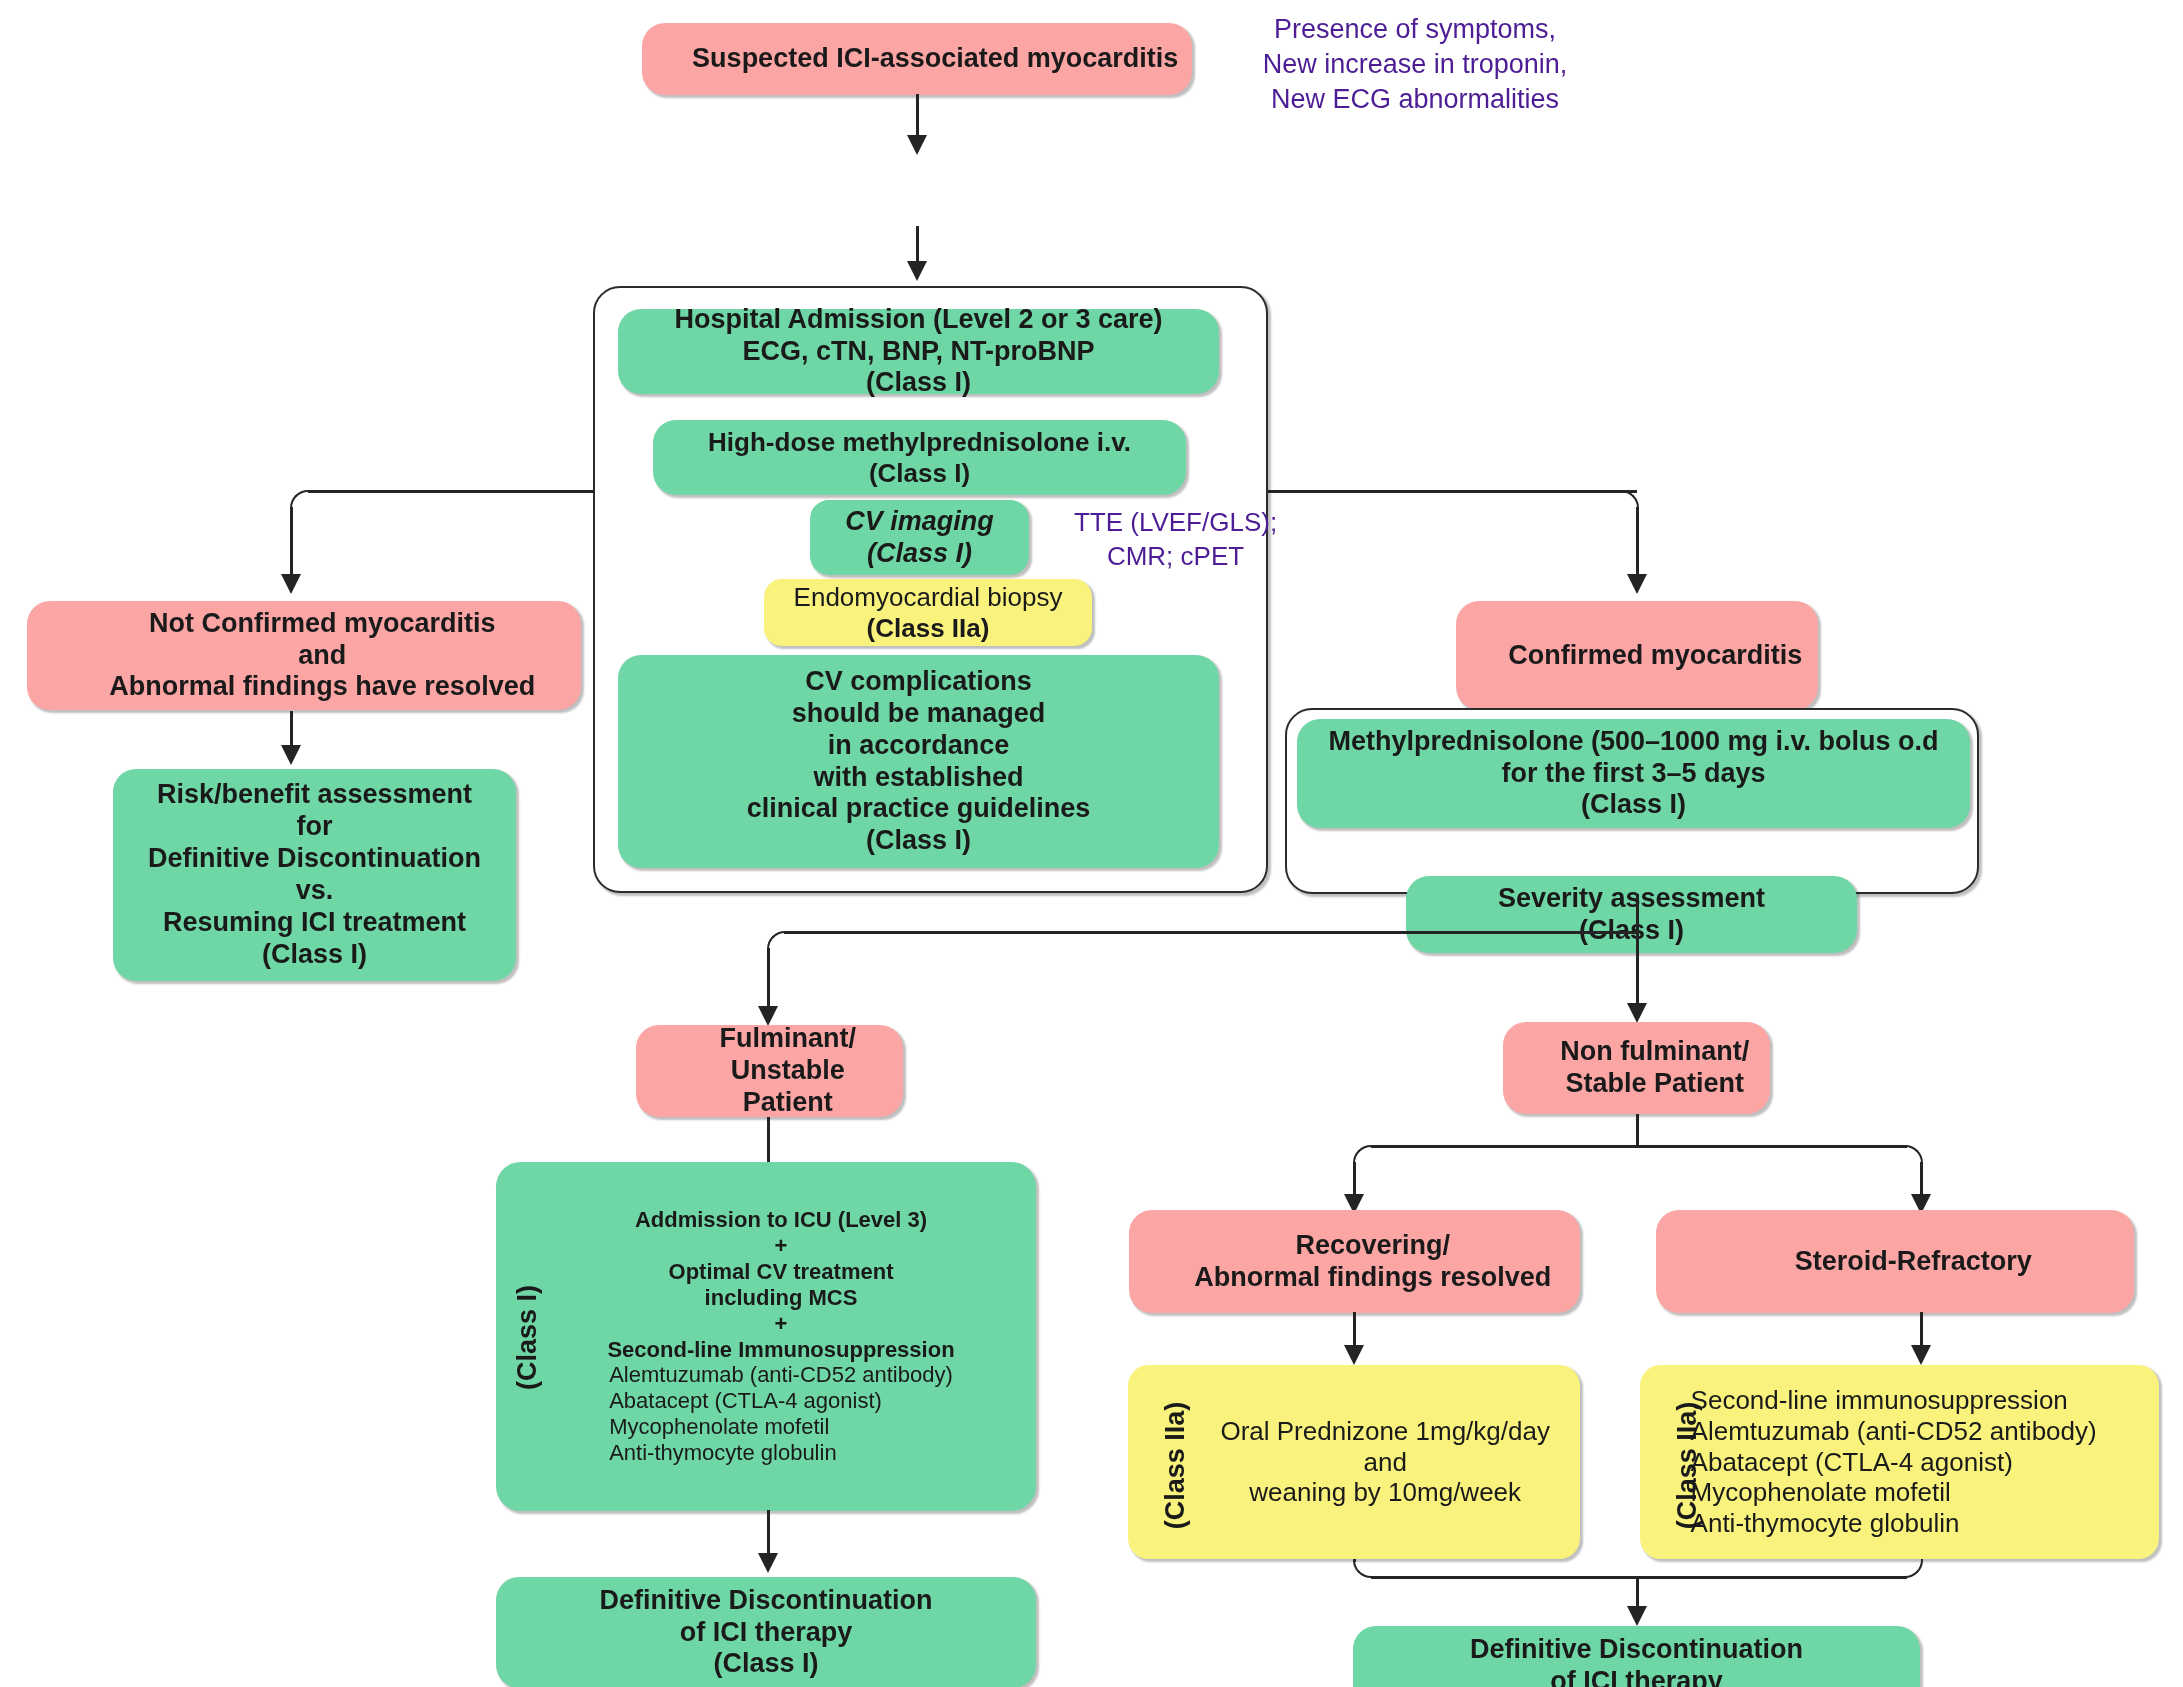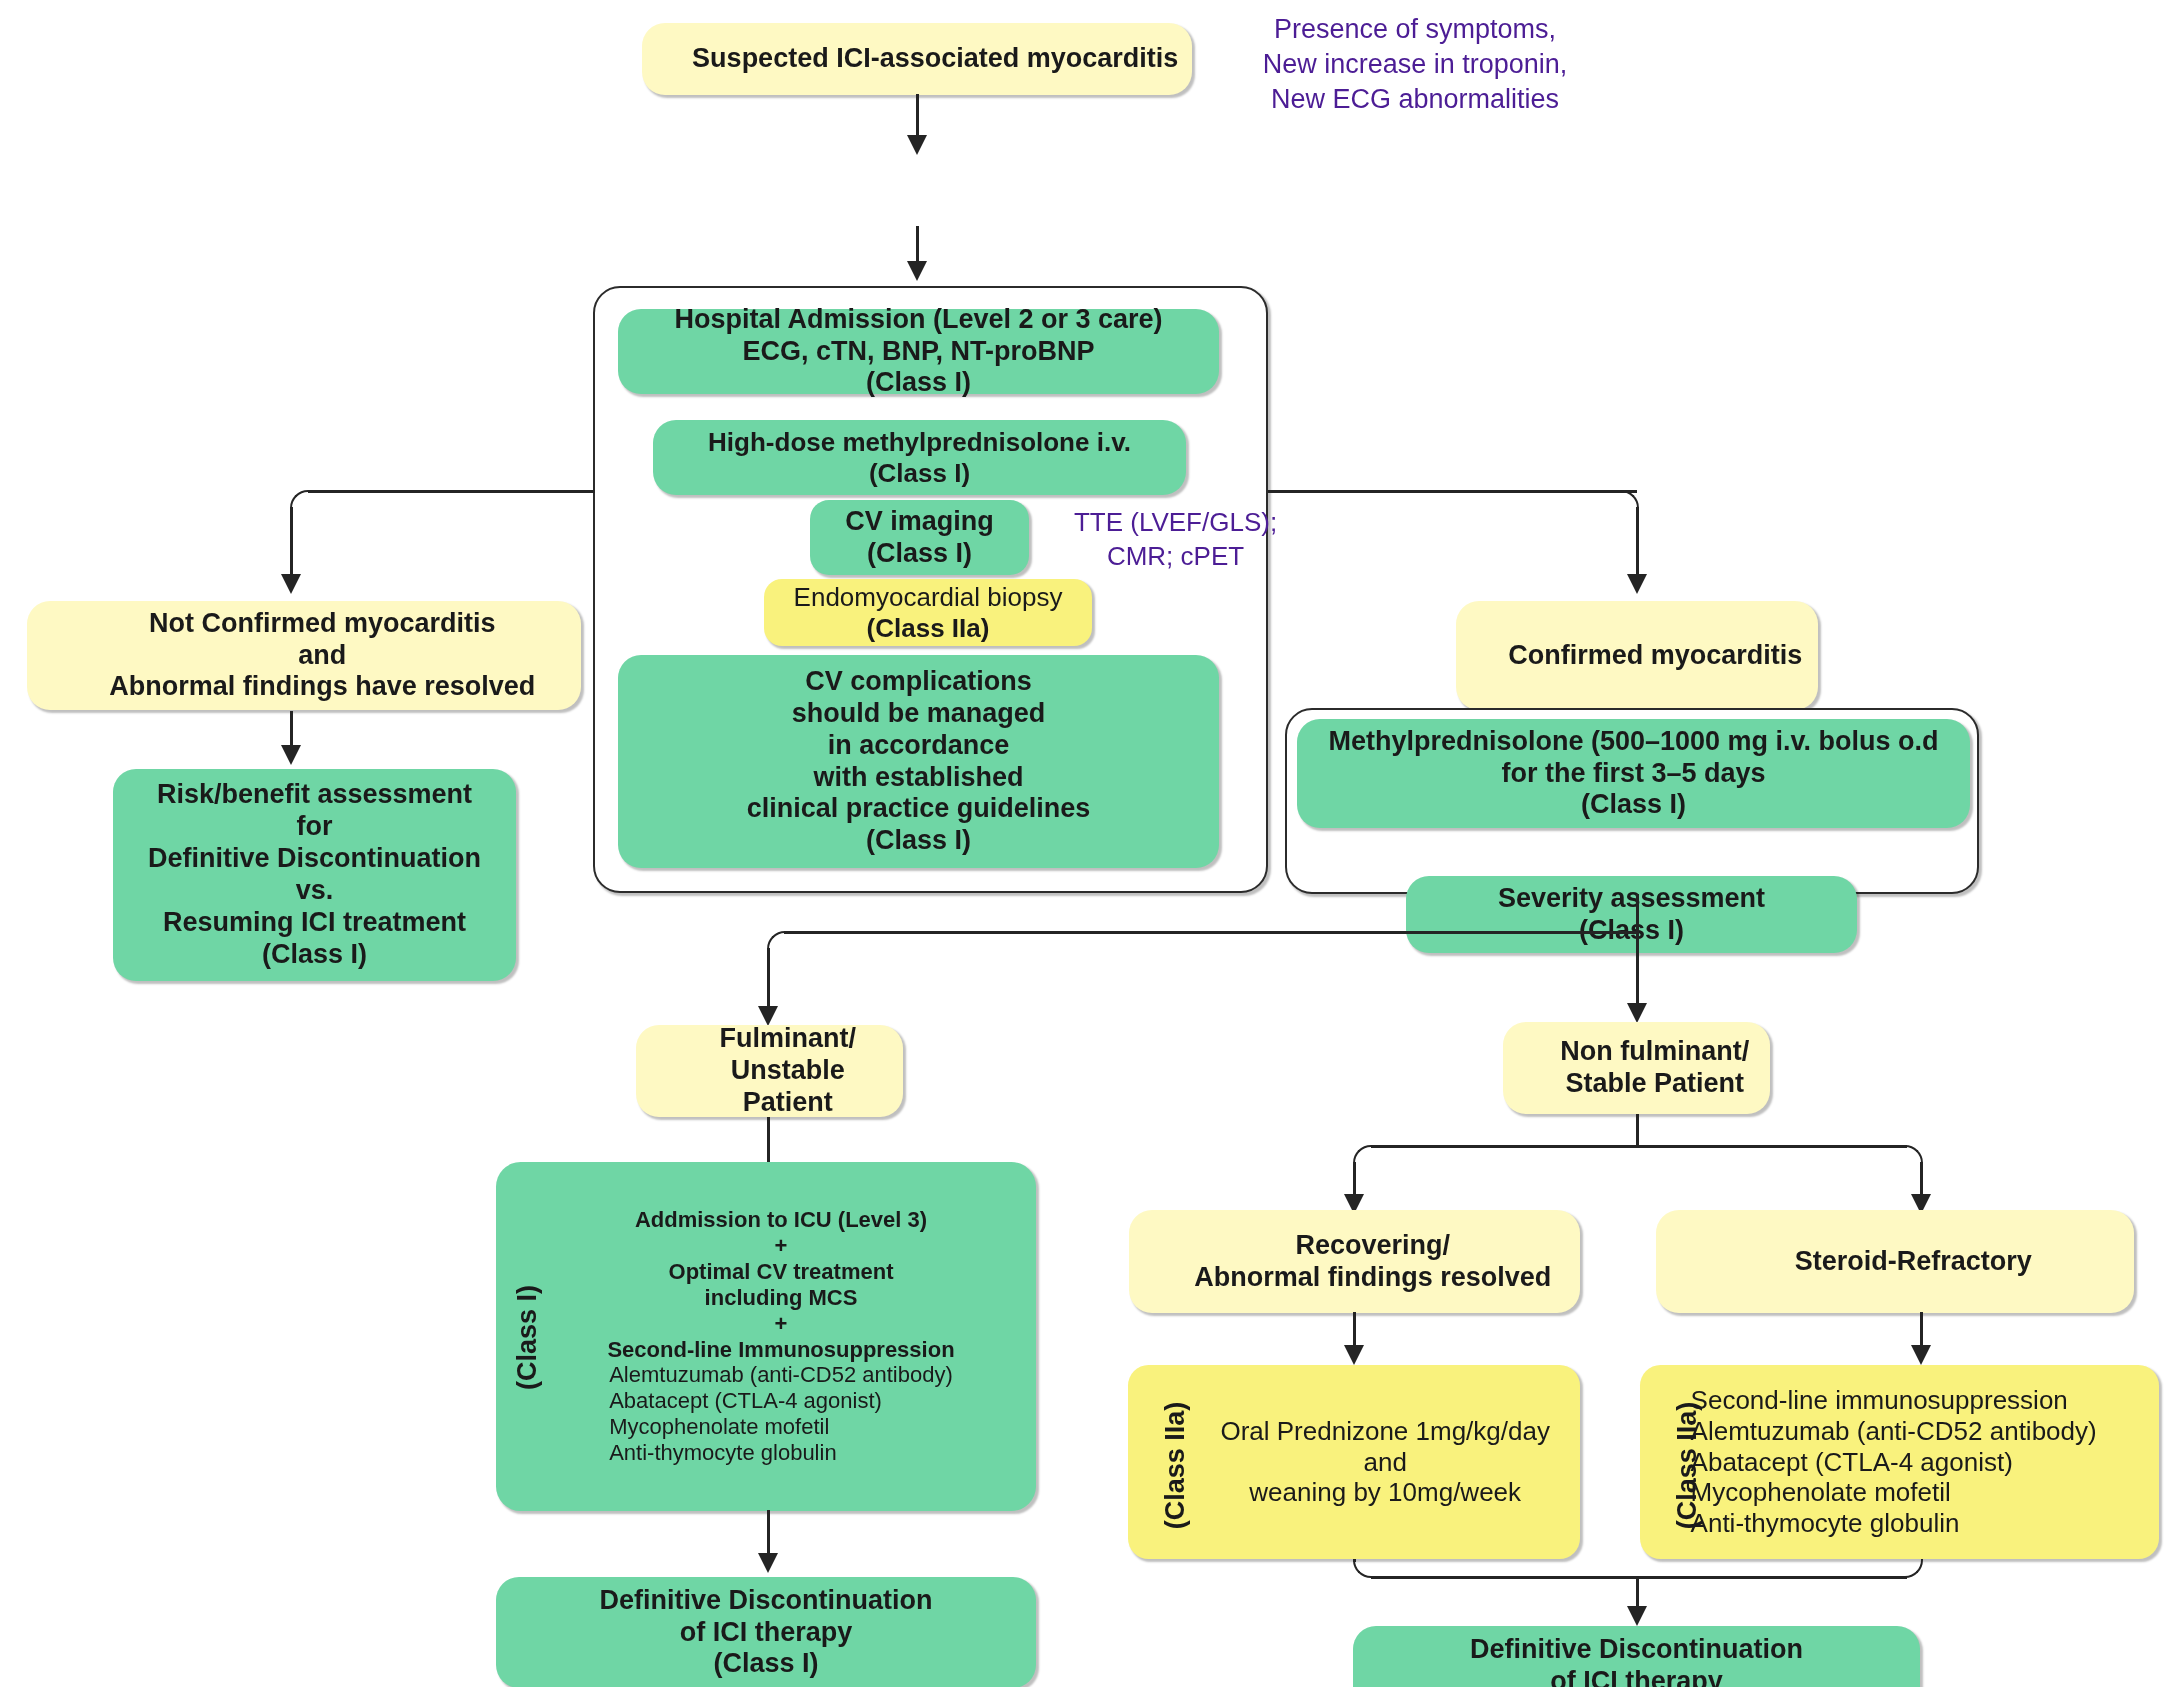--- a/index.html
+++ b/index.html
@@ -13,21 +13,21 @@
     flex-direction:column;
     align-items:center;
     justify-content:center;
     text-align:center;
     color:#1a1a1a;
     line-height:1.18;
     border-radius:23px;
     box-shadow:2.1px 2.7px 2.1px rgba(0,0,0,0.25);
     padding:4.1px 9.6px;
   }
-  .purple{background:#fef9c3;font-weight:bold;padding-left:46px;}
+  .purple{background:#fca5a5;font-weight:bold;padding-left:46px;}
   .green {background:#6fd6a5;font-weight:bold;}
   .yellow{background:#f9f27d;font-weight:normal;}
 
   .plain{
     position:absolute;
     color:#4c1d95;
     font-weight:normal;
     line-height:1.30;
     text-align:center;
     white-space:pre-line;
@@ -103,21 +103,21 @@
     <span class="lines">Hospital Admission (Level 2 or 3 care)
 ECG, cTN, BNP, NT-proBNP
 (Class I)</span>
   </div>
 
   <div class="node green lines" style="left:653px;top:420px;width:533px;height:75px;font-size:26px;">
     <span class="lines">High-dose methylprednisolone i.v.
 (Class I)</span>
   </div>
 
-  <div class="node green lines" style="left:810px;top:500px;width:219px;height:75px;font-size:27px;border-radius:19px;">
+  <div class="node green lines" style="left:810px;top:500px;width:219px;height:75px;font-size:27px;border-radius:19px;font-style:italic;">
     <span class="lines">CV imaging
 (Class I)</span>
   </div>
 
   <div class="plain lines" style="left:1039px;top:506px;width:273px;font-size:26px;">TTE (LVEF/GLS);
 CMR; cPET</div>
 
   <div class="node yellow" style="left:764px;top:579px;width:328px;height:67px;font-size:26px;border-radius:18px;">
     <span>Endomyocardial biopsy</span>
     <span class="bold-head">(Class IIa)</span>

